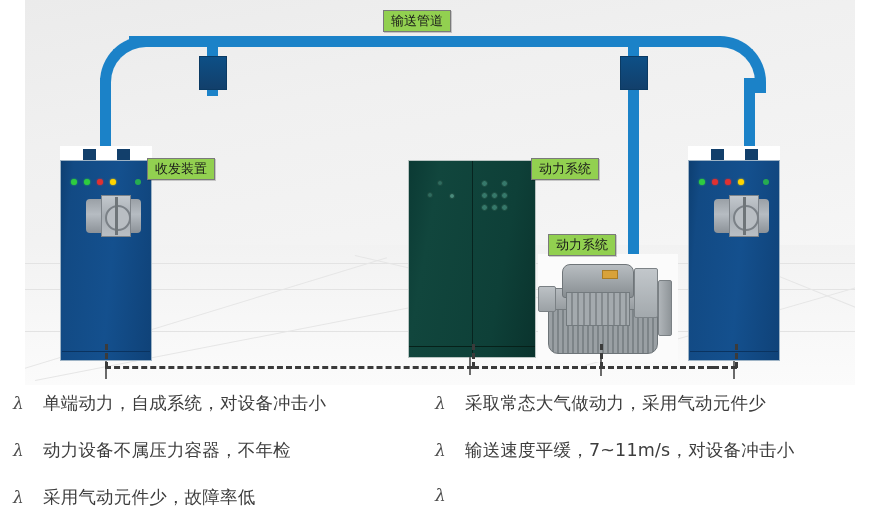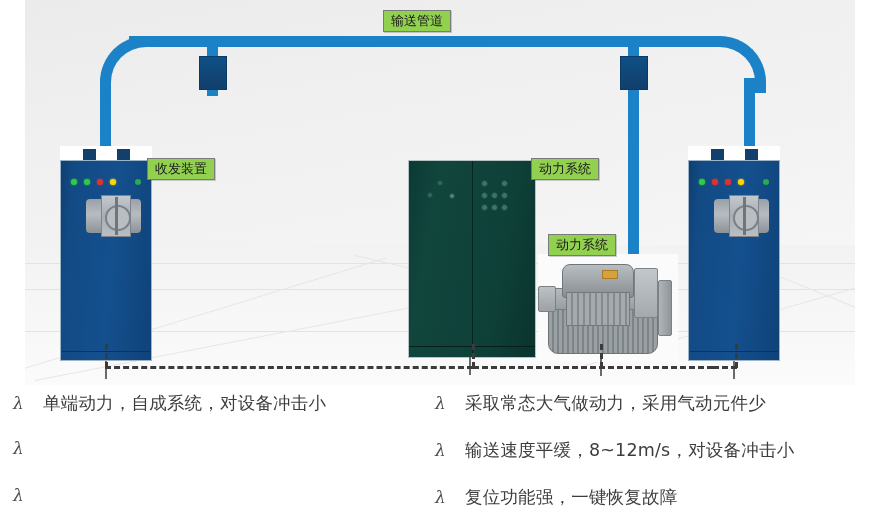--- a/index.html
+++ b/index.html
@@ -288,34 +288,35 @@
 
 <div id="bullets">
 
   <div class="bcol left">
     <div class="brow">
       <span class="lam">λ</span>
       <span class="btxt">单端动力，自成系统，对设备冲击小</span>
     </div>
     <div class="brow">
       <span class="lam">λ</span>
-    </div>
-    <div class="brow">
-      <span class="lam">λ</span>
+      <span class="btxt">动力设备不属压力容器，不年检</span>
+    </div>
+    <div class="brow">
+      <span class="lam">λ</span>
+      <span class="btxt">采用气动元件少，故障率低</span>
     </div>
   </div>
 
   <div class="bcol right">
     <div class="brow">
       <span class="lam">λ</span>
       <span class="btxt">采取常态大气做动力，采用气动元件少</span>
     </div>
     <div class="brow">
       <span class="lam">λ</span>
-      <span class="btxt">输送速度平缓，8~12m/s，对设备冲击小</span>
-    </div>
-    <div class="brow">
-      <span class="lam">λ</span>
-      <span class="btxt">复位功能强，一键恢复故障</span>
+      <span class="btxt">输送速度平缓，7~11m/s，对设备冲击小</span>
+    </div>
+    <div class="brow">
+      <span class="lam">λ</span>
     </div>
   </div>
 
 </div>
 
 </body></html>

